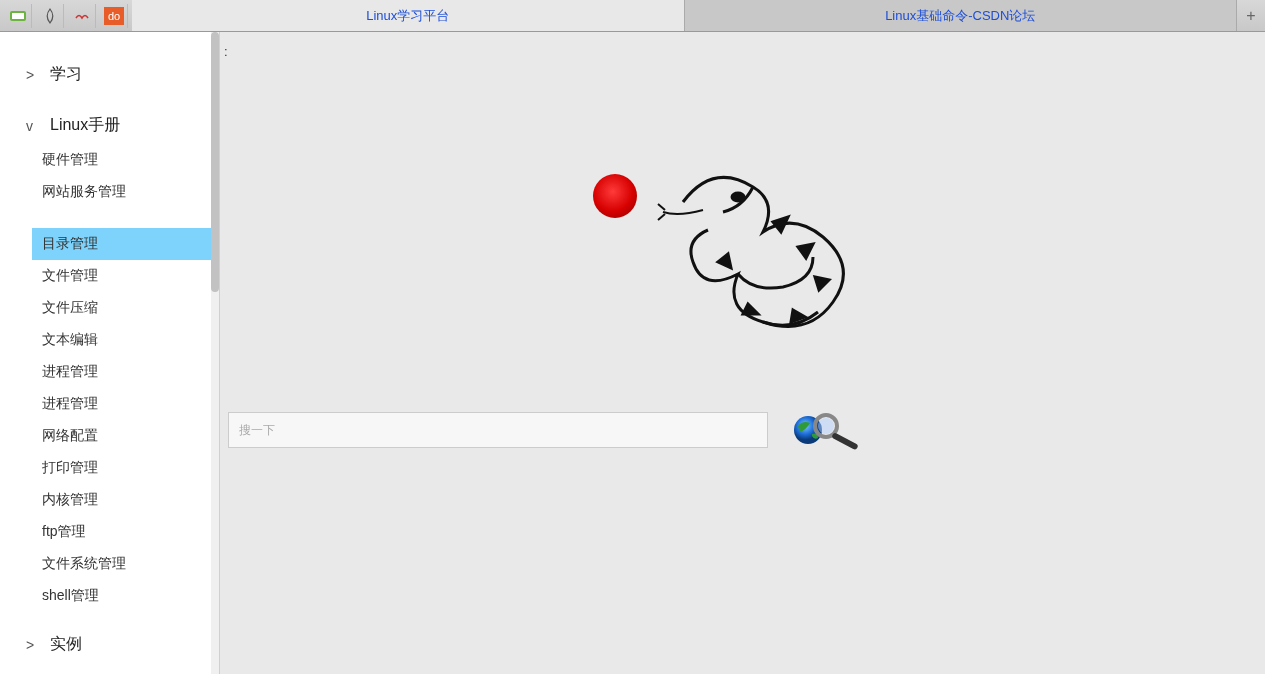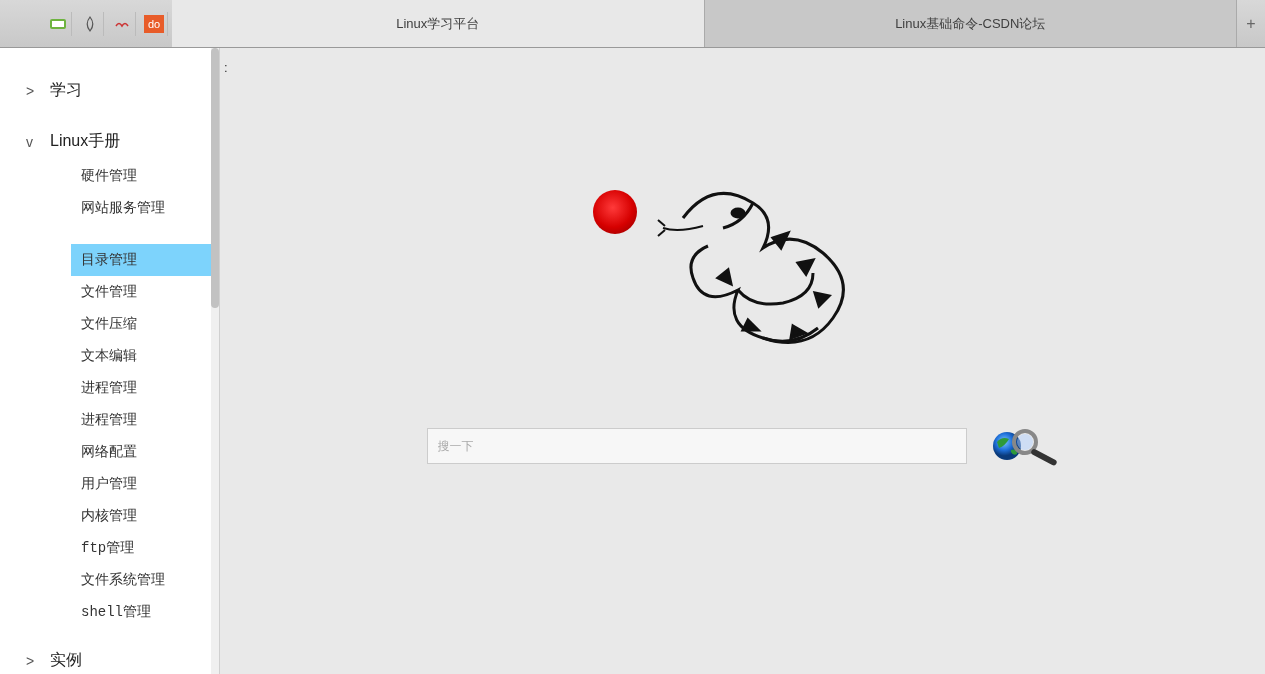--- a/index.html
+++ b/index.html
@@ -4,26 +4,25 @@
 <style>
 * { margin: 0; padding: 0; box-sizing: border-box; }
 body {
   font-family: "Microsoft YaHei", "PingFang SC", Arial, sans-serif;
   background: #e9e9e9;
   width: 1265px;
   height: 674px;
   overflow: hidden;
 }
 .tab-bar {
-  height: 48px;
+  height: 32px;
   background: linear-gradient(#d8d8d8, #c8c8c8);
   display: flex;
   align-items: stretch;
   border-bottom: 1px solid #999;
-  padding-left: 40px;
 }
 .tab-icons {
   display: flex;
   align-items: center;
   padding: 0 4px;
   gap: 4px;
 }
 .tab-icon {
   width: 28px;
   height: 24px;
@@ -31,21 +30,21 @@
   align-items: center;
   justify-content: center;
   border-right: 1px solid #bbb;
 }
 .tab {
   flex: 1;
   display: flex;
   align-items: center;
   justify-content: center;
   font-size: 13px;
-  color: #404040;
+  color: #1d4ed8;
   border-right: 1px solid #aaa;
   cursor: pointer;
 }
 .tab.active { background: #e8e8e8; }
 .tab.inactive { background: #c8c8c8; }
 .tab-add {
   width: 28px;
   display: flex;
   align-items: center;
   justify-content: center;
@@ -87,21 +86,21 @@
   position: relative;
 }
 .nav-chevron {
   position: absolute;
   left: 26px;
   font-size: 14px;
   color: #555;
   width: 16px;
 }
 .nav-header .nav-label { margin-left: 24px; text-align: right; }
-.nav-items { padding-left: 71px; font-family: Liberation Mono, monospace; }
+.nav-items { padding-left: 32px; }
 .nav-item {
   padding: 7px 10px;
   font-size: 14px;
   color: #333;
   cursor: pointer;
   margin-right: 4px;
 }
 .nav-item.selected { background: #7dd3fc; margin-top: 20px; }
 .content {
   flex: 1;
@@ -130,21 +129,20 @@
   background: radial-gradient(circle at 45% 40%, #ff3a3a 0%, #d60000 55%, #8a0000 100%);
   filter: blur(0.5px);
 }
 .snake-svg { position: absolute; left: 50px; top: 0; }
 .search-row {
   position: absolute;
   top: 376px;
   left: 8px; right: 0;
   display: flex;
   align-items: center;
-  justify-content: center;
   gap: 20px;
 }
 .search-input {
   width: 540px;
   height: 36px;
   border: 1px solid #ccc;
   background: #f7f7f7;
   padding: 0 10px;
   font-size: 12px;
   color: #888;
@@ -214,21 +212,21 @@
       <div class="nav-items">
         <div class="nav-item">硬件管理</div>
         <div class="nav-item">网站服务管理</div>
         <div class="nav-item selected">目录管理</div>
         <div class="nav-item">文件管理</div>
         <div class="nav-item">文件压缩</div>
         <div class="nav-item">文本编辑</div>
         <div class="nav-item">进程管理</div>
         <div class="nav-item">进程管理</div>
         <div class="nav-item">网络配置</div>
-        <div class="nav-item">用户管理</div>
+        <div class="nav-item">打印管理</div>
         <div class="nav-item">内核管理</div>
         <div class="nav-item">ftp管理</div>
         <div class="nav-item">文件系统管理</div>
         <div class="nav-item">shell管理</div>
       </div>
     </div>
 
     <div class="nav-section">
       <div class="nav-header">
         <span class="nav-chevron">&gt;</span>

